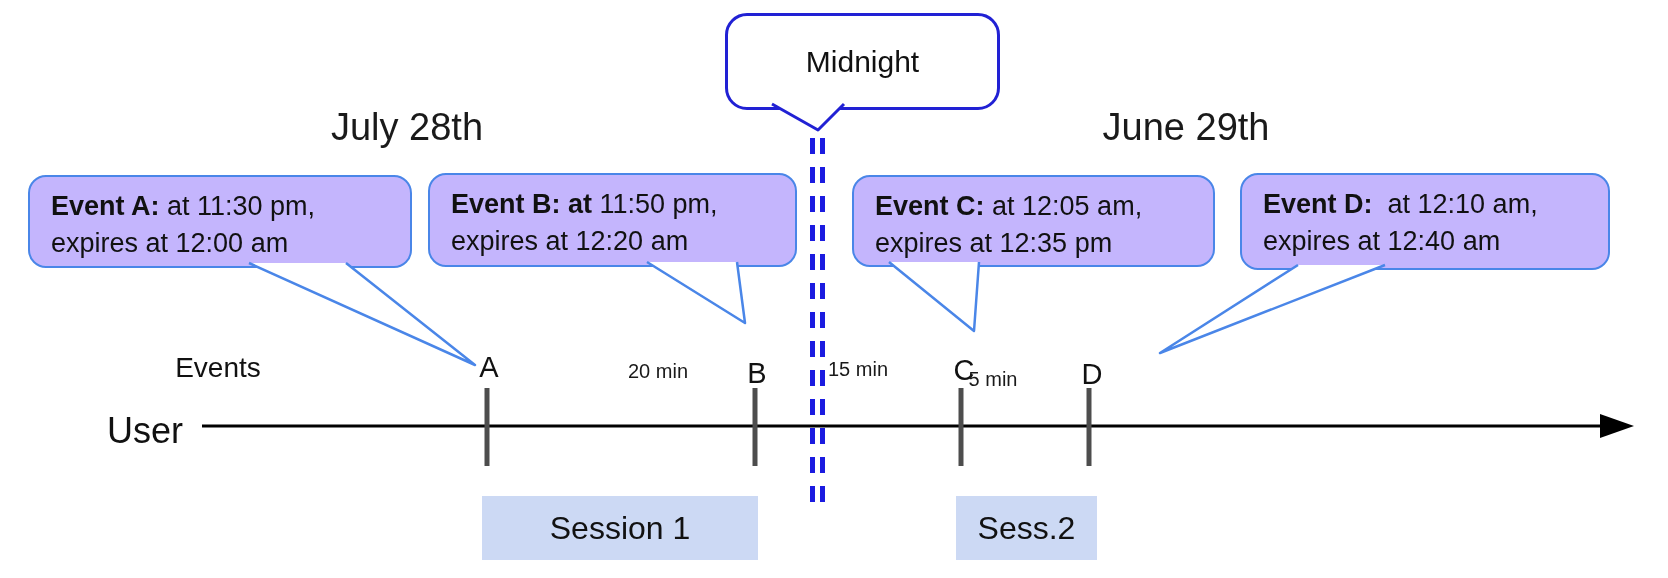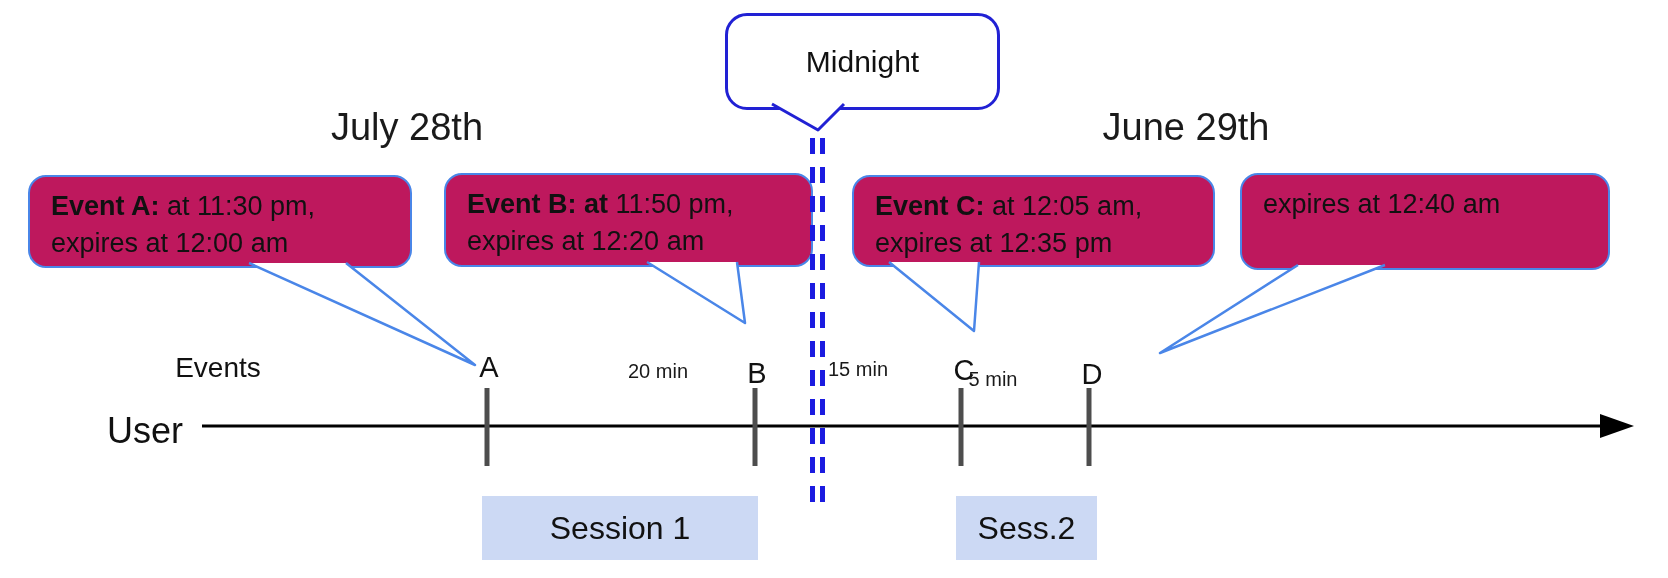--- a/index.html
+++ b/index.html
@@ -15,21 +15,21 @@
   .abs { position: absolute; }
   .centered { transform: translate(-50%, -50%); white-space: nowrap; }
 
   .date-title {
     font-size: 38px;
     color: #1a1a1a;
   }
 
   .callout {
     position: absolute;
-    background: #be185d;
+    background: #c4b5fd;
     border: 2.5px solid var(--callout-border, #4a86e8);
     border-radius: 18px;
     box-sizing: border-box;
     font-size: 27px;
     line-height: 37px;
     padding: 11px 14px 0 21px;
     z-index: 1;
   }
   .callout .line { white-space: pre-wrap; }
   .callout .b { font-weight: bold; }
@@ -85,31 +85,32 @@
 
   <div class="midnight-callout" style="left:725px; top:13px; width:275px; height:97px;">
     <span>Midnight</span>
   </div>
 
   <div class="callout" style="left:28px; top:175px; width:384px; height:93px;">
     <div class="line"><span class="b">Event A:</span><span> at 11:30 pm,</span></div>
     <div class="line">expires at 12:00 am</div>
   </div>
 
-  <div class="callout" style="left:444px; top:173px; width:369px; height:94px;">
+  <div class="callout" style="left:428px; top:173px; width:369px; height:94px;">
     <div class="line"><span class="b">Event B: at</span><span> 11:50 pm,</span></div>
     <div class="line">expires at 12:20 am</div>
   </div>
 
   <div class="callout" style="left:852px; top:175px; width:363px; height:92px;">
     <div class="line"><span class="b">Event C:</span><span> at 12:05 am,</span></div>
     <div class="line">expires at 12:35 pm</div>
   </div>
 
   <div class="callout" style="left:1240px; top:173px; width:370px; height:97px;">
+    <div class="line"><span class="b">Event D:</span><span>  at 12:10 am,</span></div>
     <div class="line">expires at 12:40 am</div>
   </div>
 
   <div class="abs centered axis-label-events" style="left:218px; top:368px;">Events</div>
   <div class="abs centered axis-label-user" style="left:145px; top:431px;">User</div>
 
   <div class="abs centered tick-letter" style="left:489px; top:367px;">A</div>
   <div class="abs centered tick-letter" style="left:757px; top:373px;">B</div>
   <div class="abs centered tick-letter" style="left:964px; top:370px;">C</div>
   <div class="abs centered tick-letter" style="left:1092px; top:374px;">D</div>

